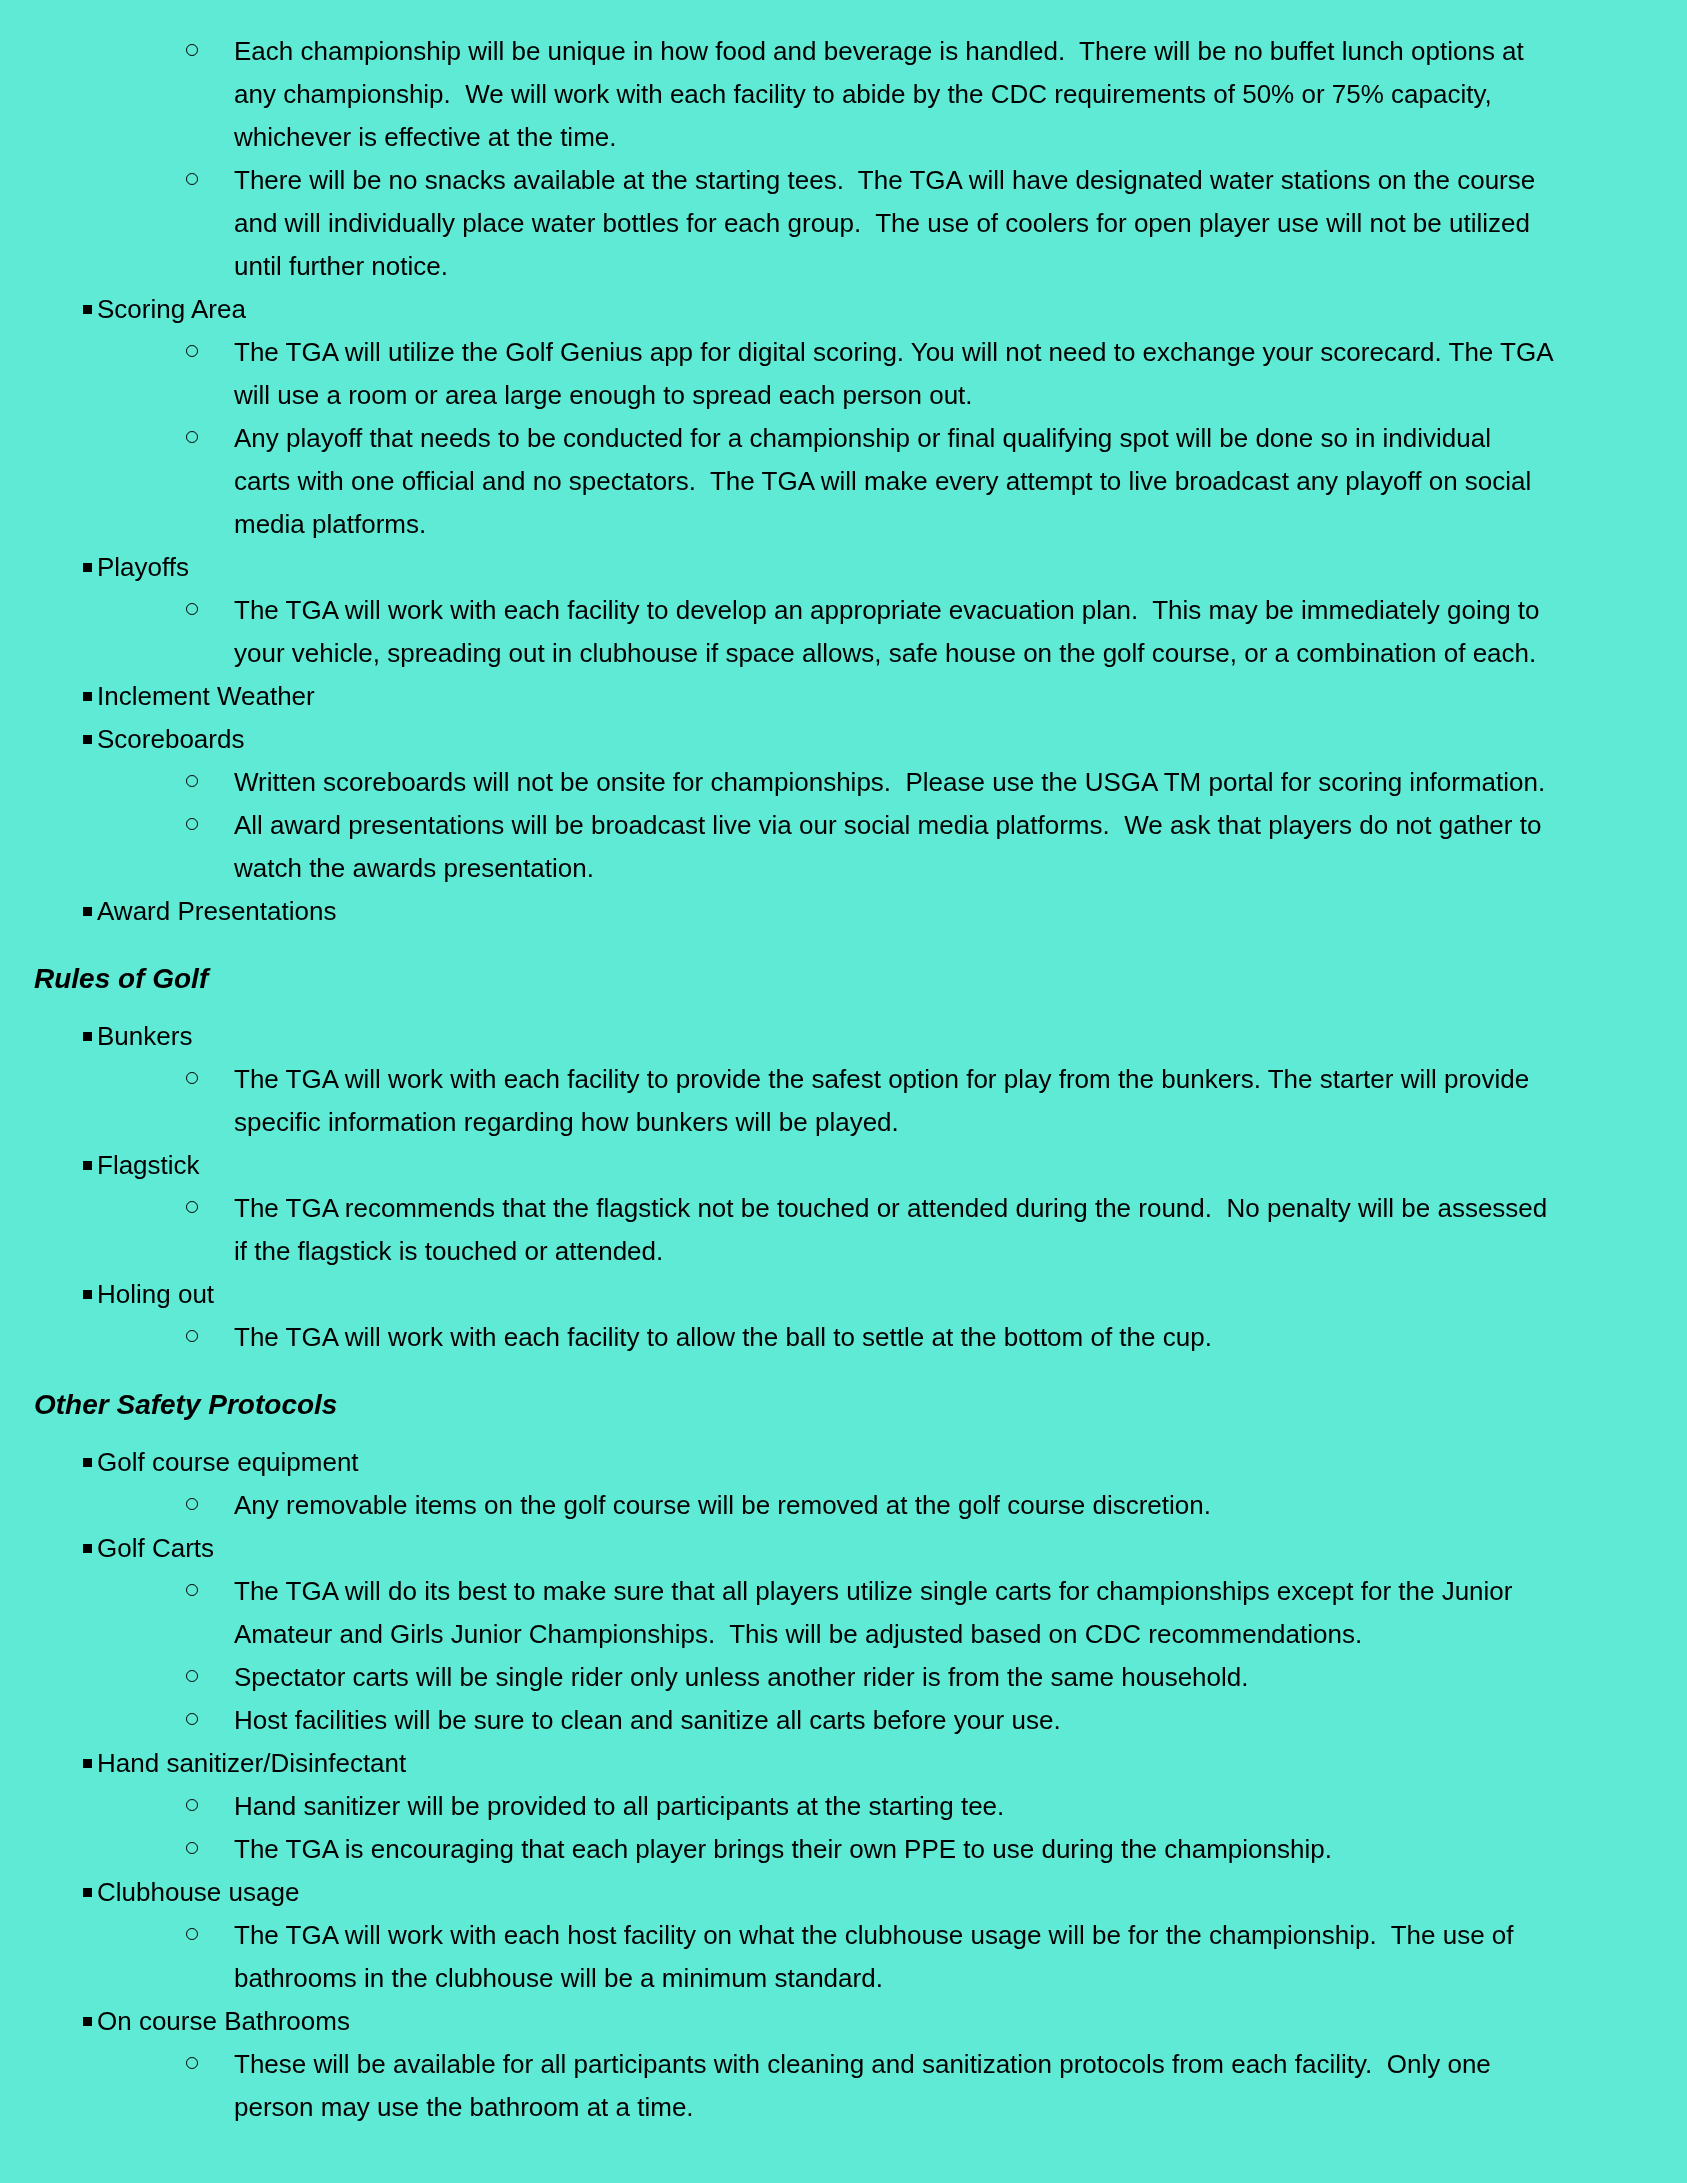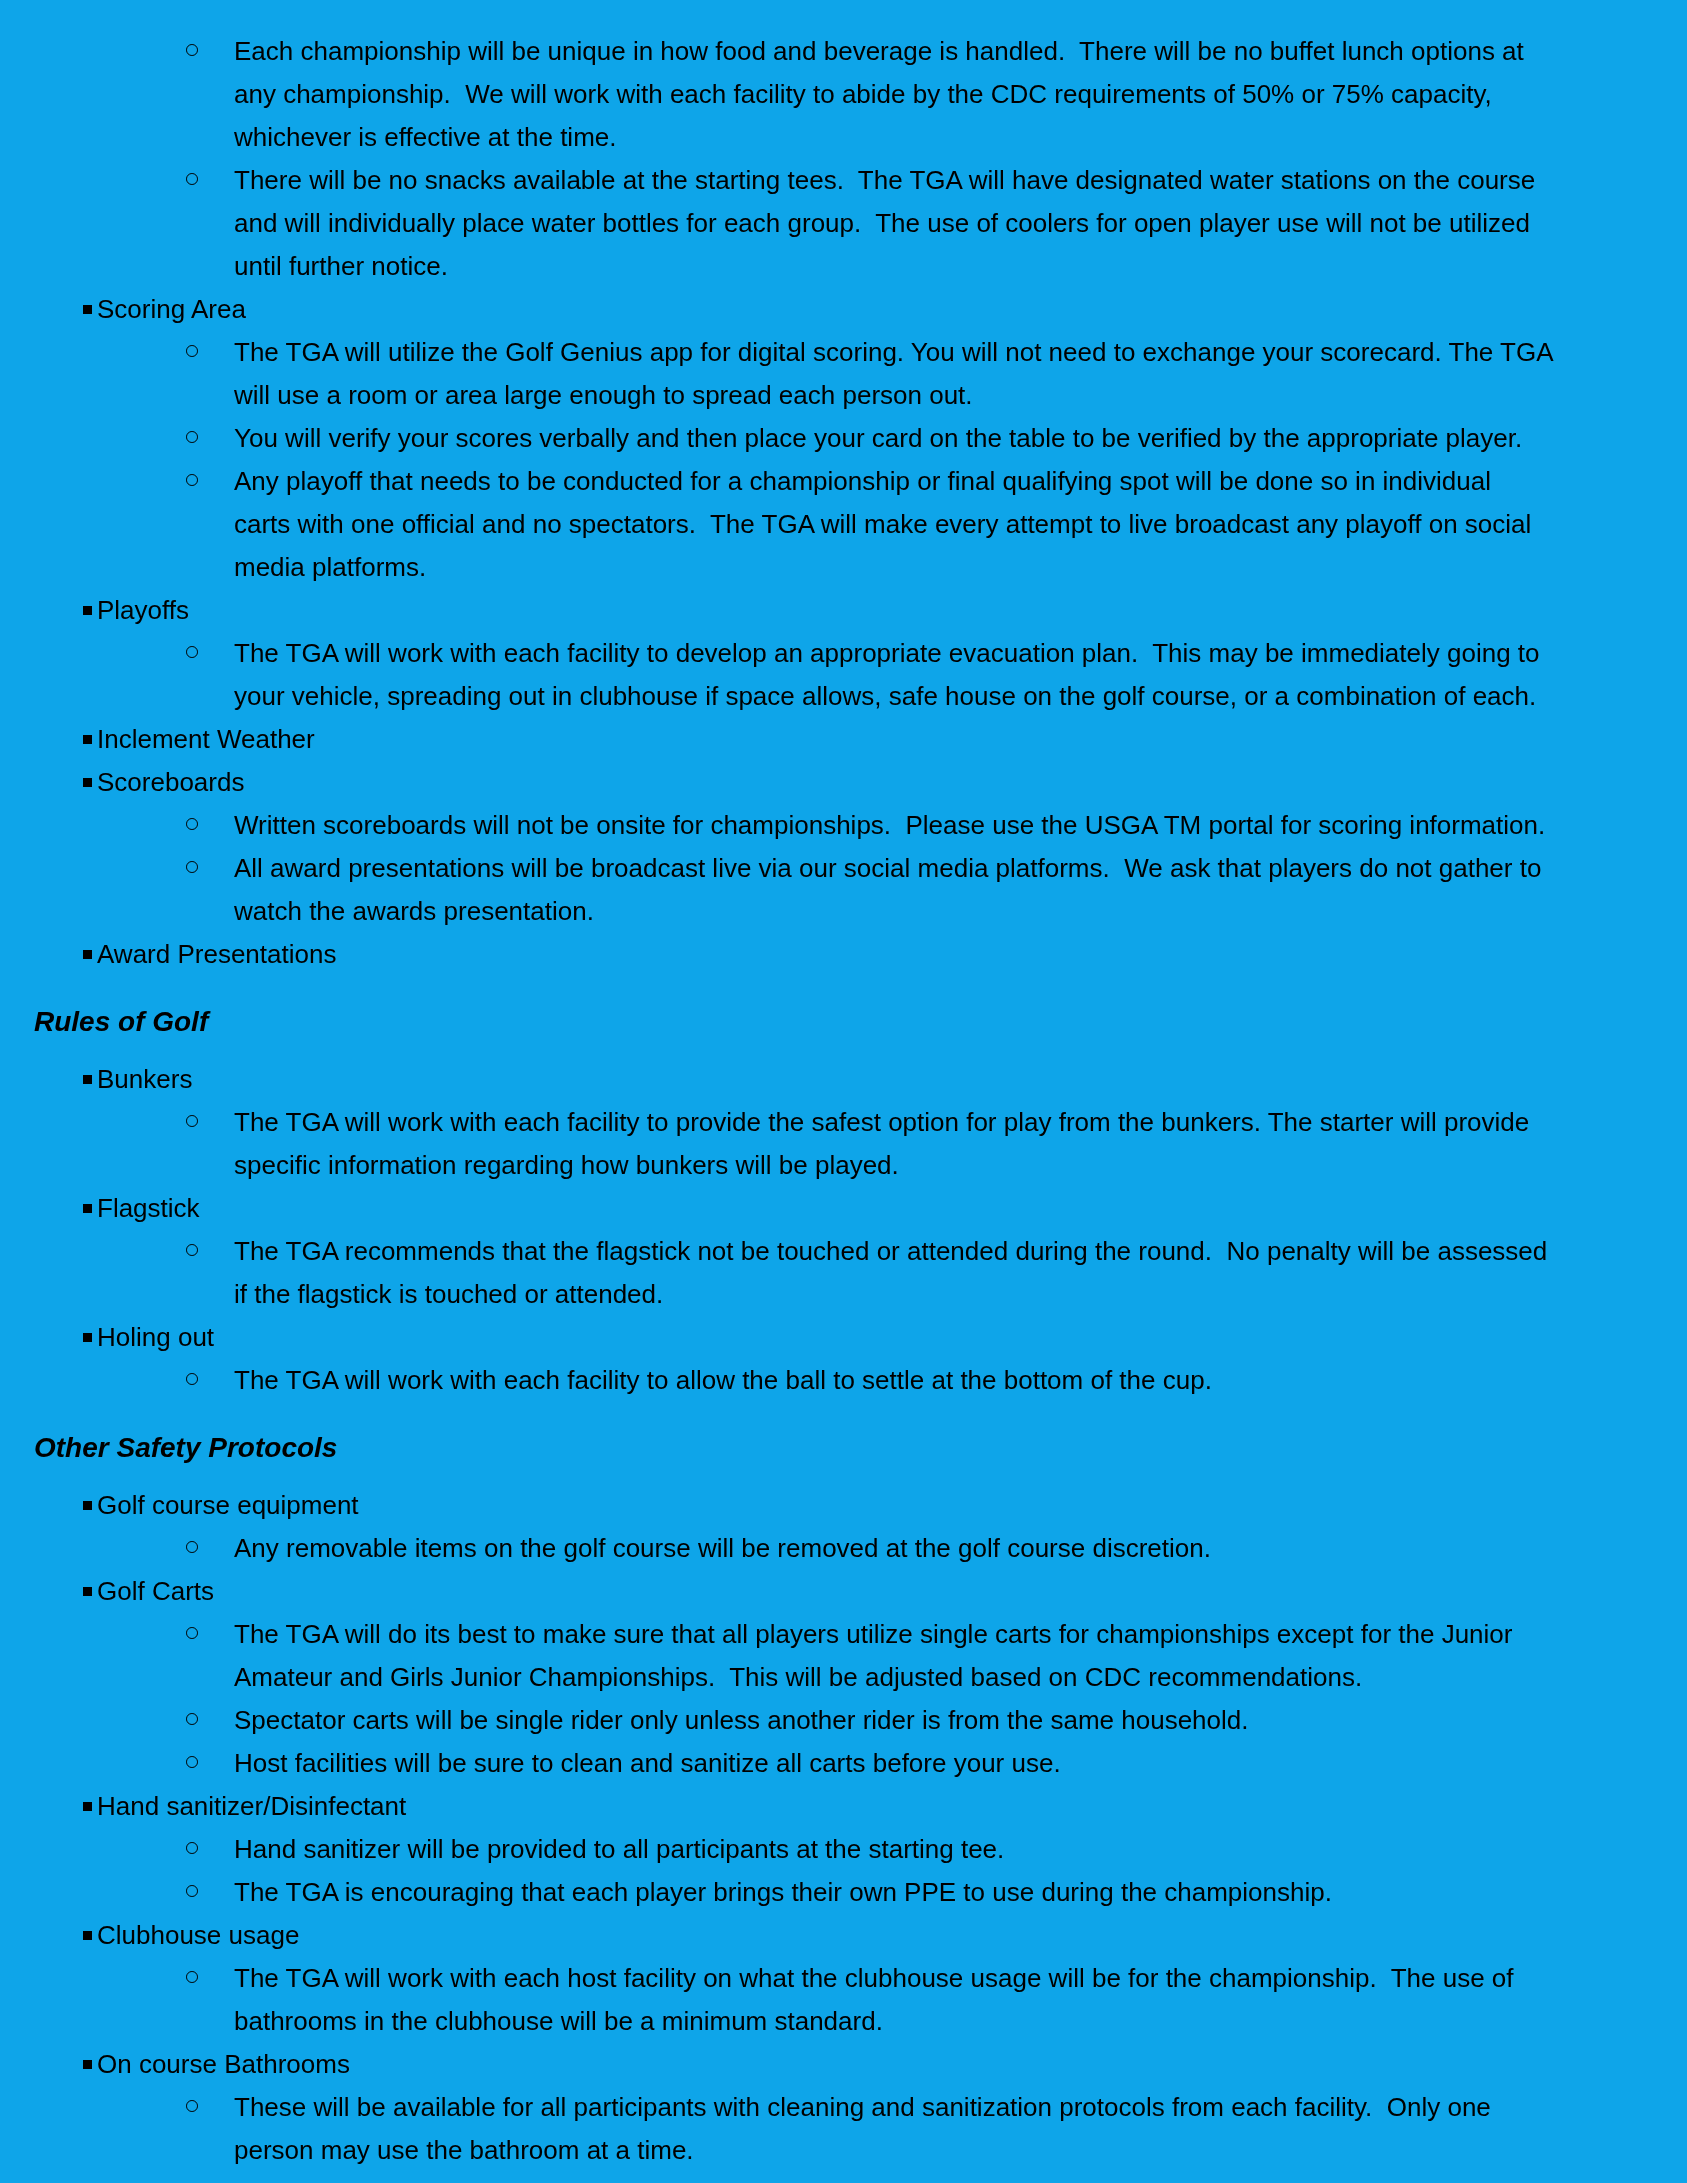--- a/index.html
+++ b/index.html
@@ -13,21 +13,21 @@
     overflow: hidden;
     font-family: "Liberation Sans", sans-serif;
     color: #000000;
   }
   .page {
     position: relative;
     width: 1687px;
     height: 2183px;
     box-sizing: border-box;
     padding-top: 29.5px;
-    background: #0ea5e9;
+    background: #5eead4;
   }
   .heading {
     font-size: 28px;
     font-weight: bold;
     line-height: 43px;
     margin: 24px 0 15px 34px;
     white-space: pre;
     font-style: italic;
   }
   .li {
@@ -81,24 +81,20 @@
       <span class="marker"></span>
       <span class="txt">Scoring Area</span>
     </div>
     <div class="li l2">
       <span class="marker"></span>
       <span class="txt">The TGA will utilize the Golf Genius app for digital scoring. You will not need to exchange your scorecard. The TGA
 will use a room or area large enough to spread each person out.</span>
     </div>
     <div class="li l2">
       <span class="marker"></span>
-      <span class="txt">You will verify your scores verbally and then place your card on the table to be verified by the appropriate player.</span>
-    </div>
-    <div class="li l2">
-      <span class="marker"></span>
       <span class="txt">Any playoff that needs to be conducted for a championship or final qualifying spot will be done so in individual
 carts with one official and no spectators.  The TGA will make every attempt to live broadcast any playoff on social
 media platforms.</span>
     </div>
     <div class="li l1">
       <span class="marker"></span>
       <span class="txt">Playoffs</span>
     </div>
     <div class="li l2">
       <span class="marker"></span>

